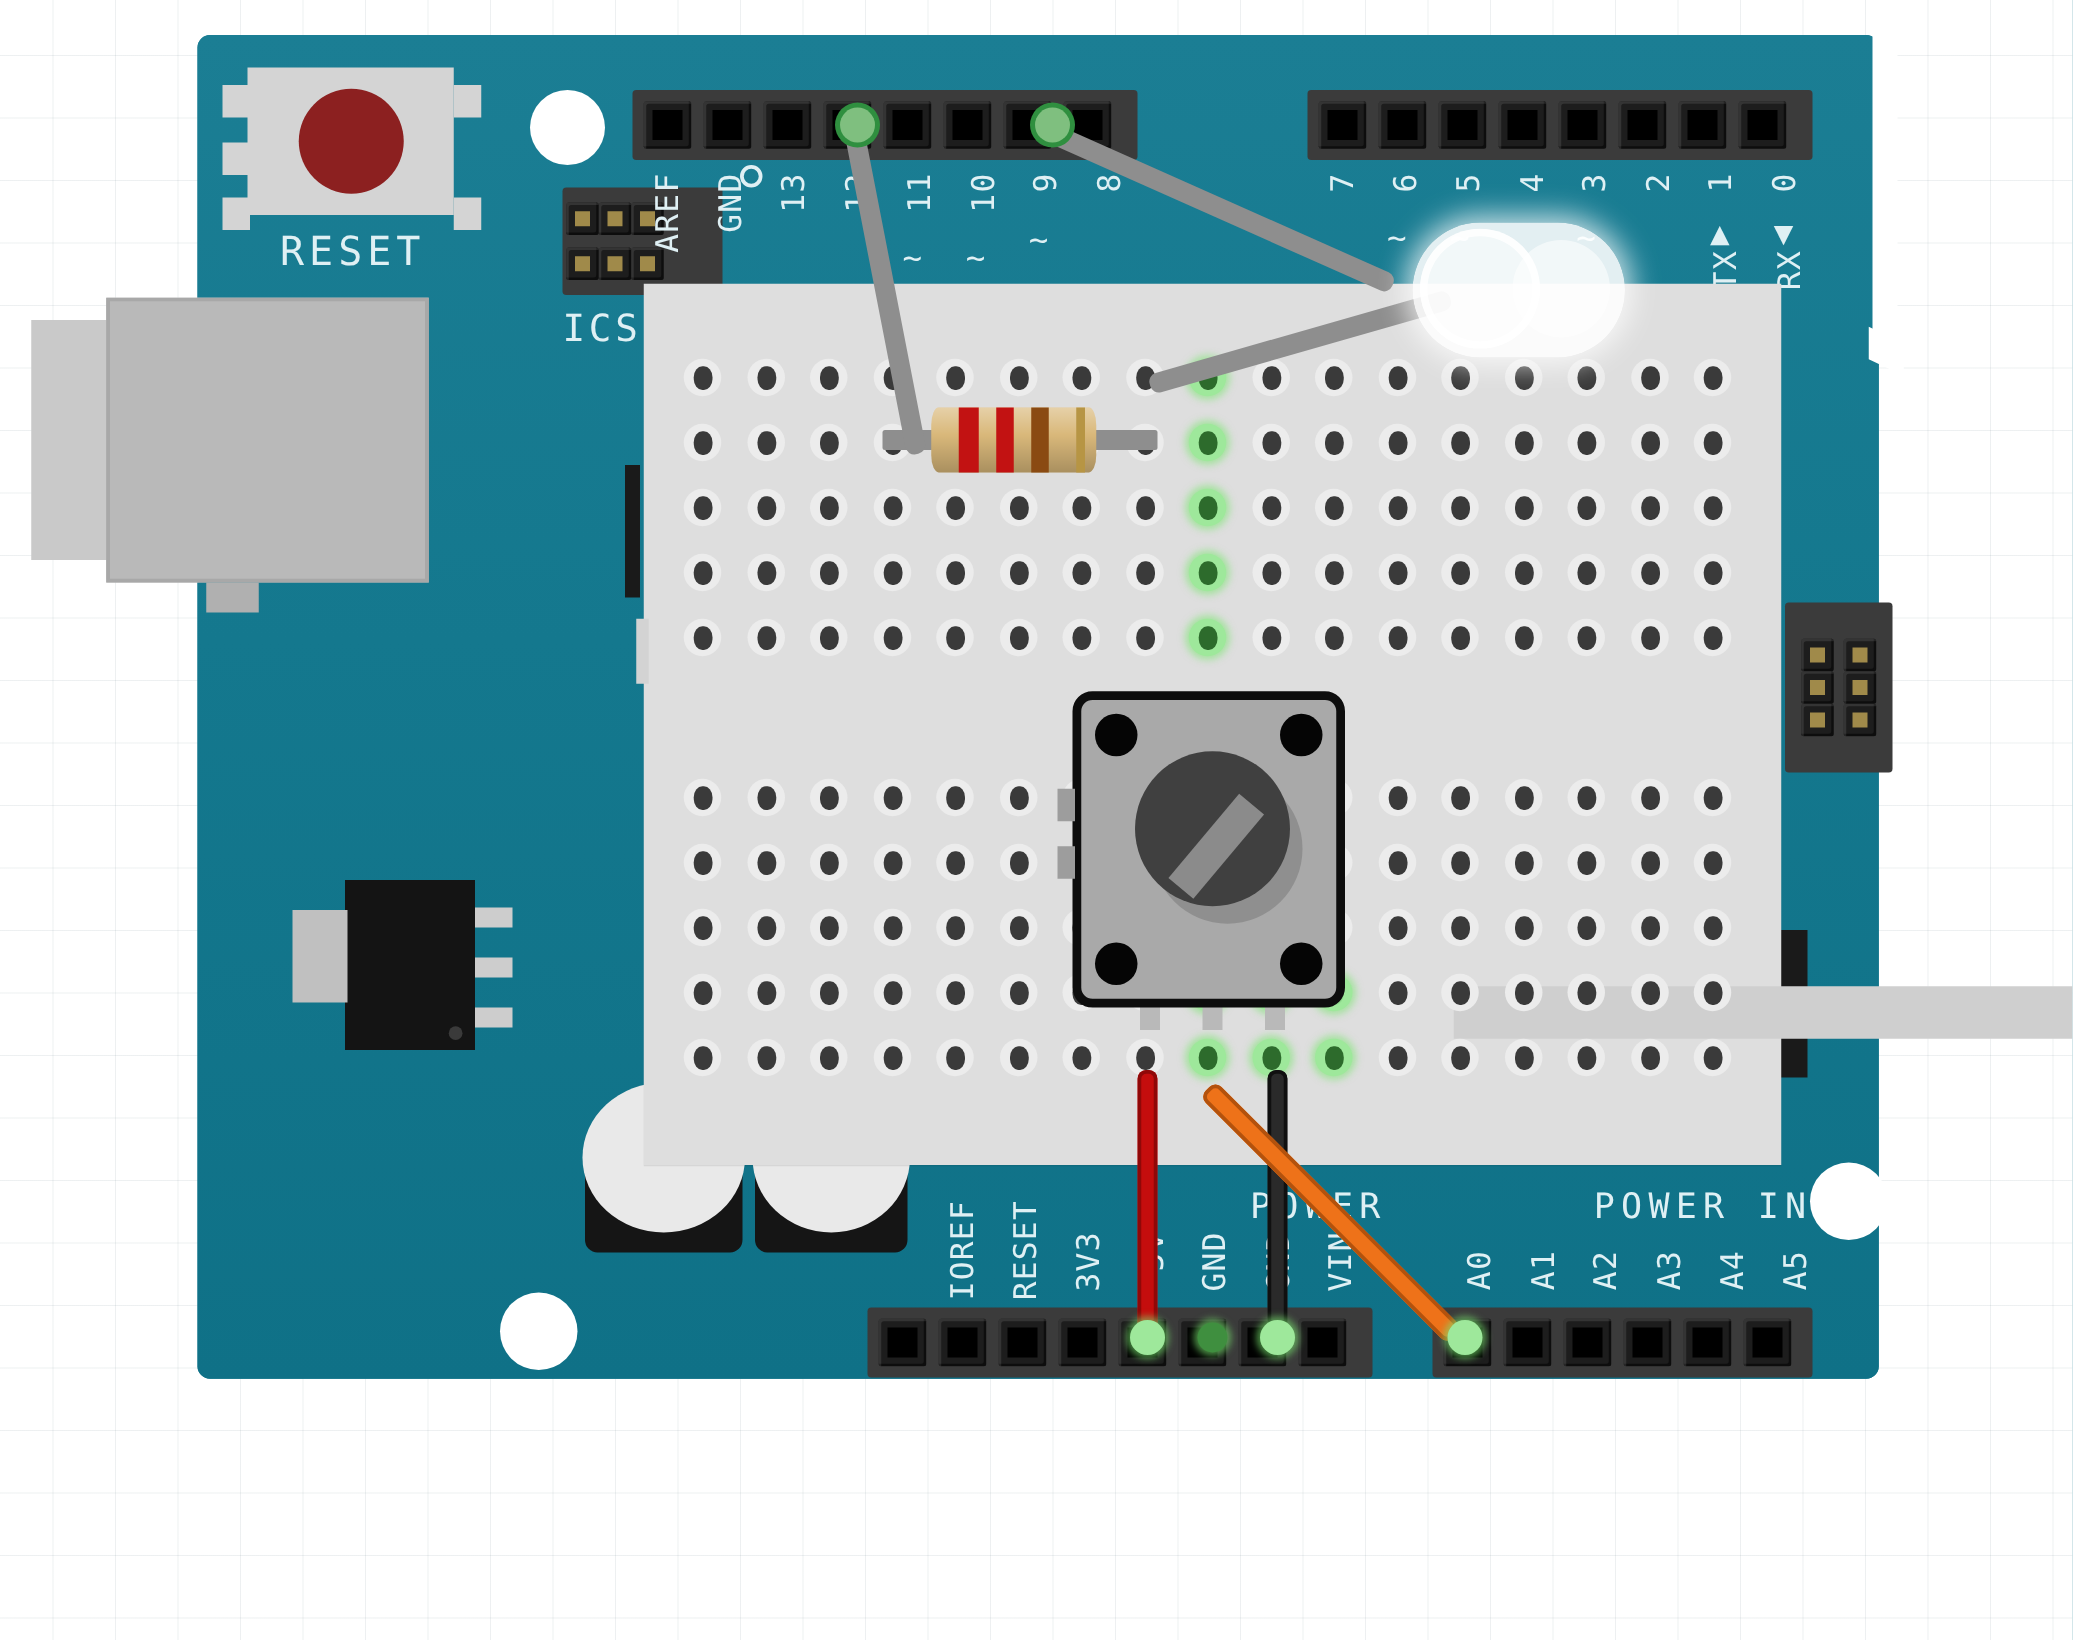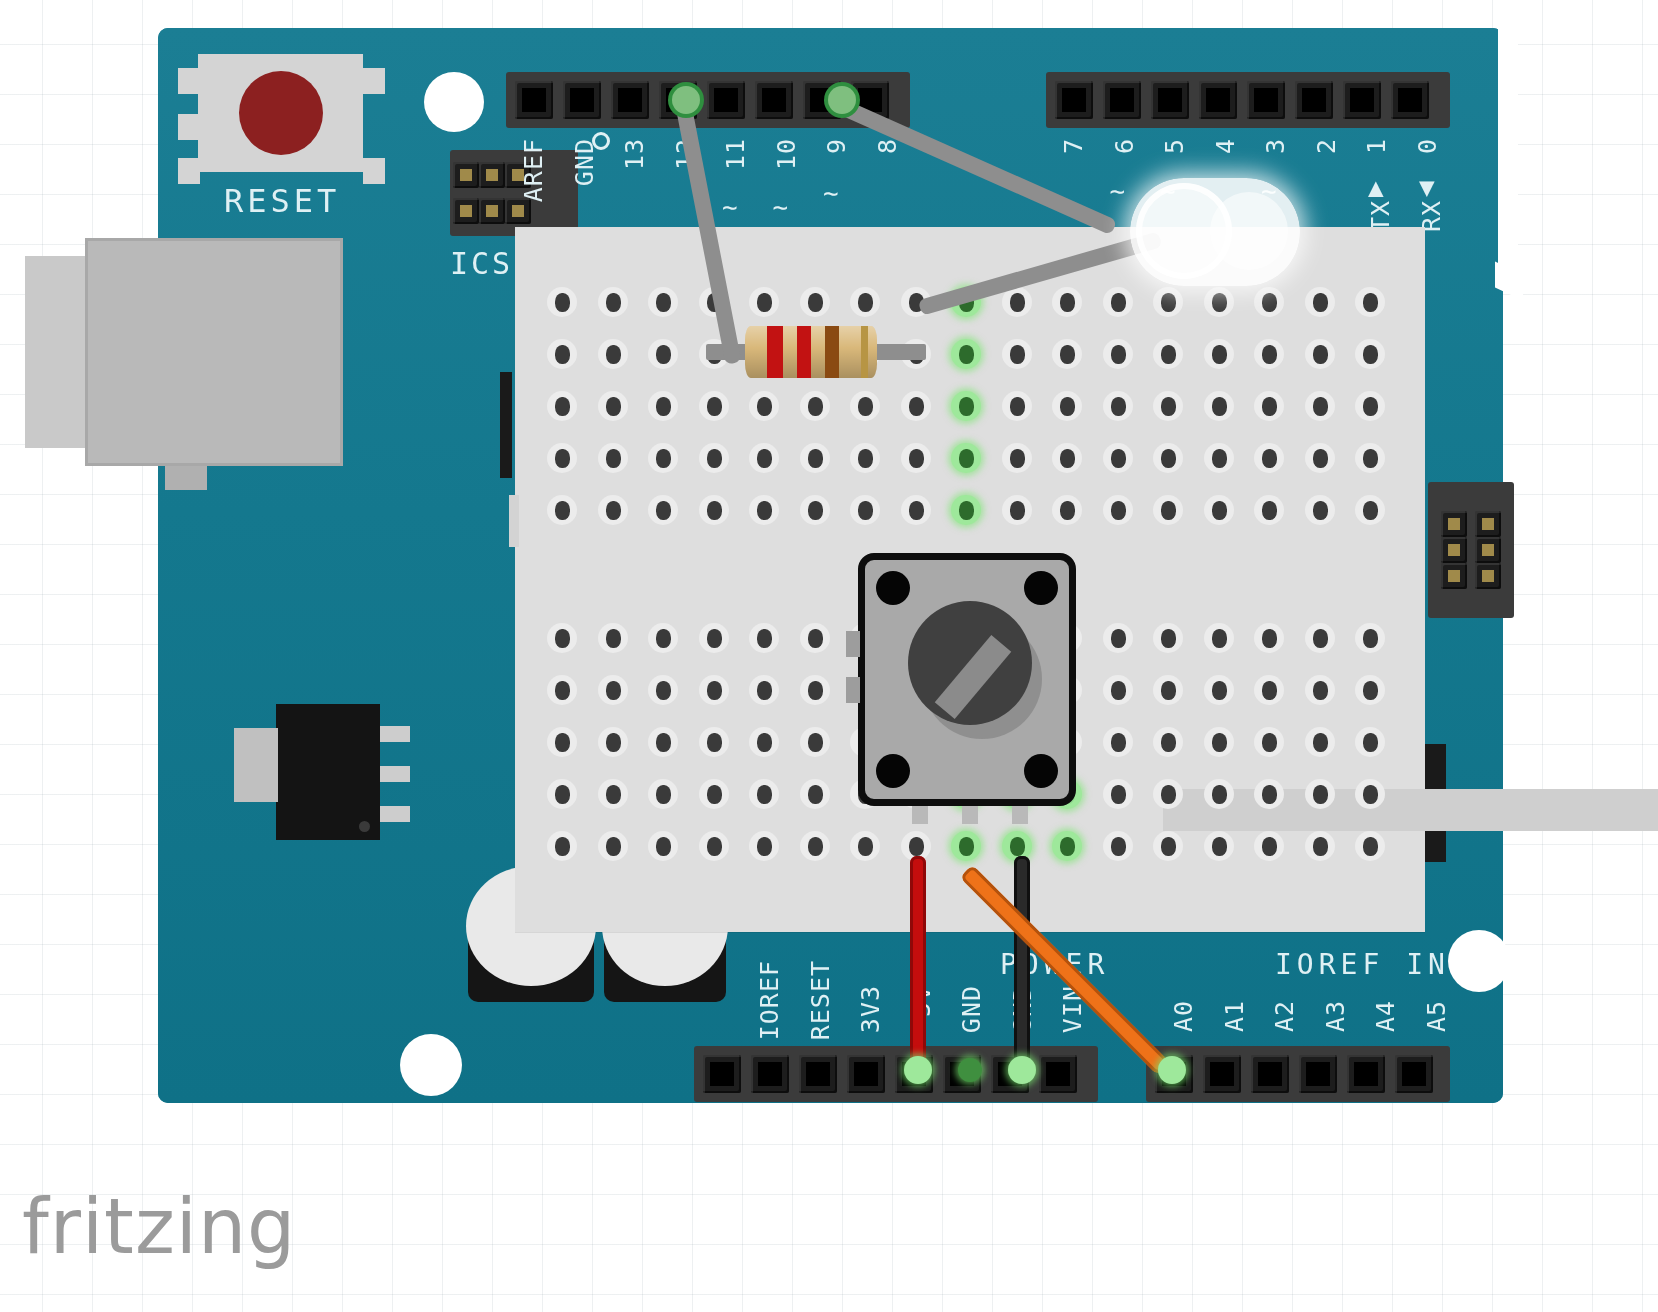--- a/index.html
+++ b/index.html
@@ -797,21 +797,20 @@
 
   <div class="wire vert" style="left:910px;top:856px;height:212px;background:#c40d0d;box-shadow:inset 0 0 0 3px #8f0808;"></div>
   <div class="wire vert" style="left:1014px;top:856px;height:212px;background:#2a2a2a;box-shadow:inset 0 0 0 3px #101010;"></div>
   <div class="wire diag" style="left:966px;top:862px;width:280px;height:18px;background:#ee7219;box-shadow:inset 0 0 0 3px #b3520d;transform:rotate(45deg);"></div>
 
   <div class="wirecap" style="left:904px;top:1056px;width:28px;height:28px;background:#9ee89b;box-shadow:0 0 6px 3px rgba(120,230,110,.6);"></div>
   <div class="wirecap" style="left:958px;top:1058px;width:24px;height:24px;background:#3f8f3f;box-shadow:0 0 6px 3px rgba(120,230,110,.6);"></div>
   <div class="wirecap" style="left:1008px;top:1056px;width:28px;height:28px;background:#9ee89b;box-shadow:0 0 6px 3px rgba(120,230,110,.6);"></div>
   <div class="wirecap" style="left:1158px;top:1056px;width:28px;height:28px;background:#9ee89b;box-shadow:0 0 6px 3px rgba(120,230,110,.6);"></div>
 
-  <div id="logo">fritzing</div>
 
 <div class="plabel" style="left: 519px; top: 138px;">AREF</div>
     <div class="plabel" style="left: 569.5px; top: 138px;">GND</div>
     <div class="plabel" style="left: 620px; top: 138px;">13</div>
     <div class="plabel" style="left: 670.5px; top: 138px;">12</div>
     <div class="plabel" style="left: 721px; top: 138px;">11</div>
     <div class="tilde" style="left: 722px; top: 192px;">∼</div>
     <div class="plabel" style="left: 771.5px; top: 138px;">10</div>
     <div class="tilde" style="left: 772.5px; top: 192px;">∼</div>
     <div class="plabel" style="left: 822px; top: 138px;">9</div>
@@ -839,14 +838,14 @@
     <div class="plabel" style="left: 957px; top: 985px;">GND</div>
     <div class="plabel" style="left: 1007.5px; top: 985px;">GND</div>
     <div class="plabel" style="left: 1058px; top: 985px;">VIN</div>
     <div class="plabel" style="left: 1169px; top: 1000px;">A0</div>
     <div class="plabel" style="left: 1219.5px; top: 1000px;">A1</div>
     <div class="plabel" style="left: 1270px; top: 1000px;">A2</div>
     <div class="plabel" style="left: 1320.5px; top: 1000px;">A3</div>
     <div class="plabel" style="left: 1371px; top: 1000px;">A4</div>
     <div class="plabel" style="left: 1421.5px; top: 1000px;">A5</div>
     <div class="seclabel" style="left: 1000px; top: 948px;">POWER</div>
-    <div class="seclabel" style="left: 1275px; top: 948px;">IOREF IN</div>
+    <div class="seclabel" style="left: 1275px; top: 948px;">POWER IN</div>
   </div>
 
 </body></html>

